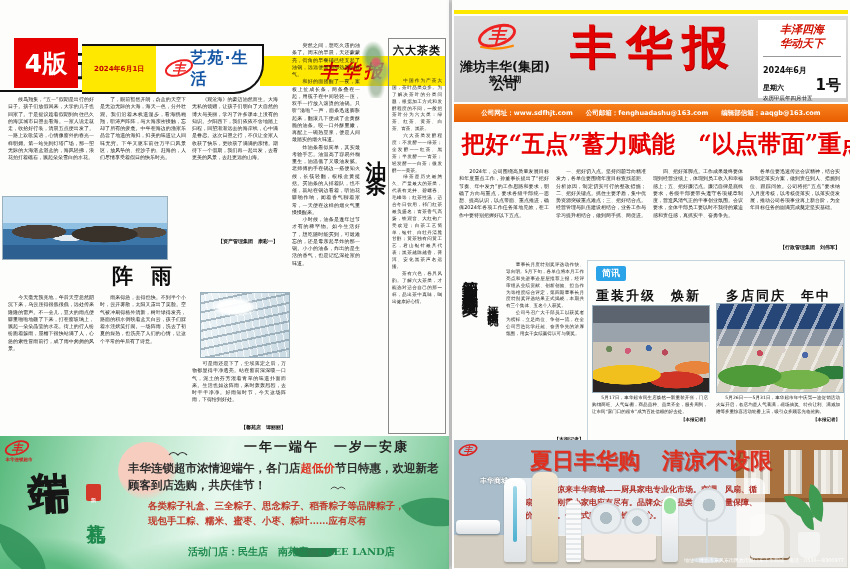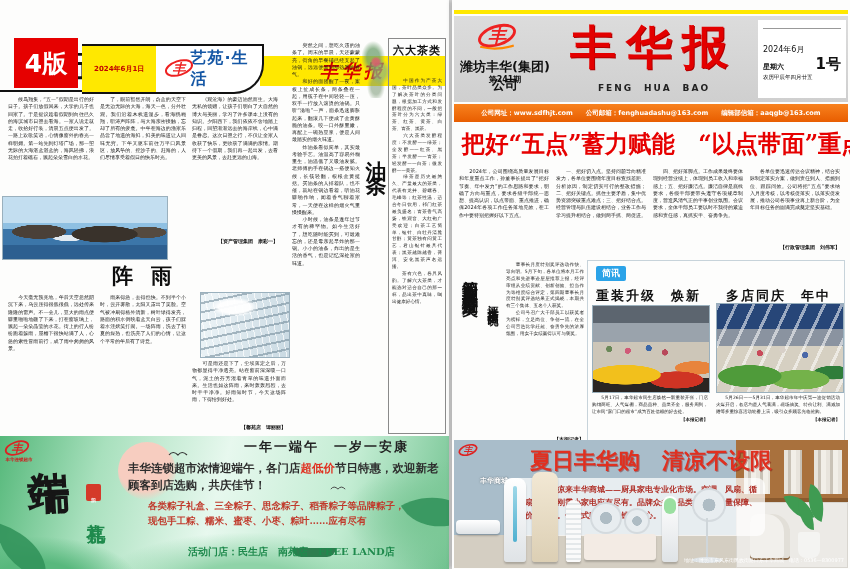--- a/index.html
+++ b/index.html
@@ -62,21 +62,21 @@
   .ad-logo-cap{font-size:4.5px;color:#c22;font-weight:bold;}
   
   .rp-topline{left:2px;top:10px;width:394px;height:4px;background:#ffe800;}
   .masthead{left:2px;top:16px;width:394px;height:86px;background:linear-gradient(#dcdcdc,#cfcfcf);}
   .mh-company{left:2px;top:42px;width:98px;font-size:13px;font-weight:bold;color:#111;text-align:center;}
   .mh-issue{left:16px;top:58px;width:70px;font-size:8px;font-weight:bold;color:#111;text-align:center;}
   .mh-title{left:98px;top:-4px;width:204px;height:68px;font-size:46px;font-weight:900;font-family:"DejaVu Serif","Liberation Serif",serif;color:#e30000;text-align:center;letter-spacing:10px;line-height:70px;text-shadow:1px 1px 0 #b00000;}
   .mh-pinyin{left:98px;top:66px;width:204px;font-size:9px;font-weight:bold;color:#222;text-align:center;letter-spacing:2px;}
   .datebox{left:304px;top:4px;width:88px;height:78px;background:#fff;box-sizing:border-box;padding:3px 5px;}
   .db-slogan{font-size:11px;font-weight:900;font-style:italic;font-family:"DejaVu Serif","Liberation Serif",serif;color:#d01000;text-align:center;line-height:1.25;}
-  .db-month{font-size:8px;font-weight:normal;color:#111;margin-top:5px;border-top:1px solid #999;padding-top:15px;}
+  .db-month{font-size:8px;font-weight:bold;color:#111;margin-top:5px;border-top:1px solid #999;padding-top:8px;}
   .db-row{display:flex;align-items:baseline;justify-content:space-between;}
   .db-week{font-size:7px;font-weight:bold;color:#111;}
   .db-no{font-size:15px;font-weight:900;color:#111;}
   .db-lunar{font-size:5.5px;color:#111;}
   .contactbar{left:2px;top:104px;width:394px;height:18px;background:linear-gradient(#f8821e,#e85d00);color:#fff;font-size:6.5px;font-weight:bold;display:flex;align-items:center;justify-content:center;}
   .headline{left:4px;top:128px;width:390px;font-size:24px;font-weight:900;color:#e60000;text-align:center;white-space:nowrap;font-family:"DejaVu Serif","Liberation Serif",serif;transform:scaleX(.97);}
   .award-main{left:4px;top:268px;height:168px;width:24px;font-size:16px;font-weight:900;font-family:"DejaVu Serif","Liberation Serif",serif;color:#111;letter-spacing:2px;}
   .award-sub{left:31px;top:296px;height:120px;width:16px;font-size:11px;font-weight:900;color:#111;letter-spacing:2px;}
   .briefs{left:135px;top:260px;width:258px;height:188px;border:1px solid #c7d3da;box-sizing:border-box;}
   .brief-chip{left:8px;top:5px;background:#2ba3e8;color:#fff;font-size:9px;font-weight:bold;padding:1px 6px;border-radius:2px;}
@@ -206,22 +206,23 @@
       <span class="abs" style="left:22px;top:6px;">
         <svg width="42" height="30" viewBox="0 0 60 40">
             <path d="M6 34 Q30 40 54 32" fill="none" stroke="#f80" stroke-width="3"></path>
             <ellipse cx="30" cy="18" rx="26" ry="13" fill="none" stroke="#e22" stroke-width="4" transform="rotate(-18 30 18)"></ellipse>
             <text x="30" y="27" text-anchor="middle" font-size="26" font-weight="bold" font-style="italic" fill="#e22">丰</text>
           </svg>
       </span>
       <div class="abs mh-company">潍坊丰华(集团)公司</div>
       <div class="abs mh-issue">第241期</div>
       <div class="abs mh-title">丰华报</div>
-      <div class="abs mh-pinyin">FENG　HUA　BAO</div>
       <div class="abs datebox">
+        <div class="db-slogan" style="white-space:pre-line;">丰泽四海
+华动天下</div>
         <div class="db-month">2024年6月</div>
         <div class="db-row">
           <span class="db-week">星期六</span>
           <span class="db-no">1号</span>
         </div>
         <div class="db-lunar">农历甲辰年四月廿五</div>
       </div>
     </div>
     <div class="abs contactbar">公司网址：www.sdfhjt.com　　公司邮箱：fenghuadashu@163.com　　编辑部信箱：aaqgb@163.com</div>
 

